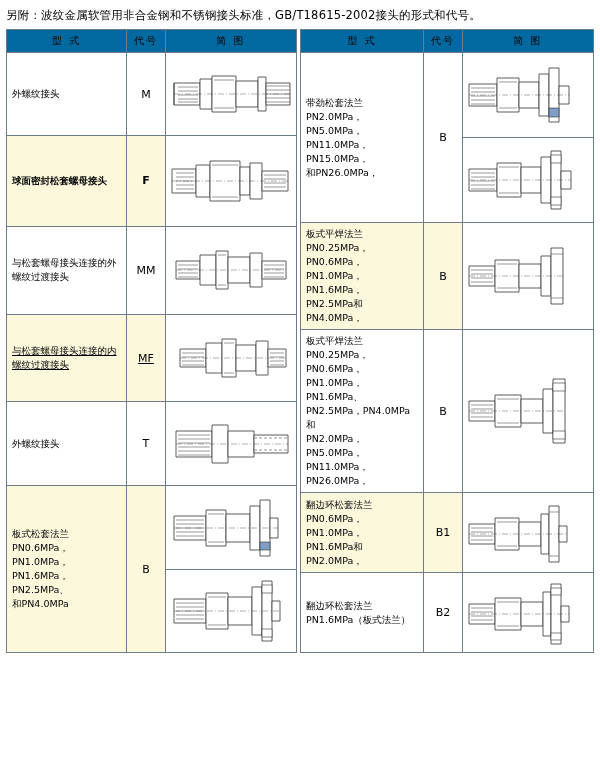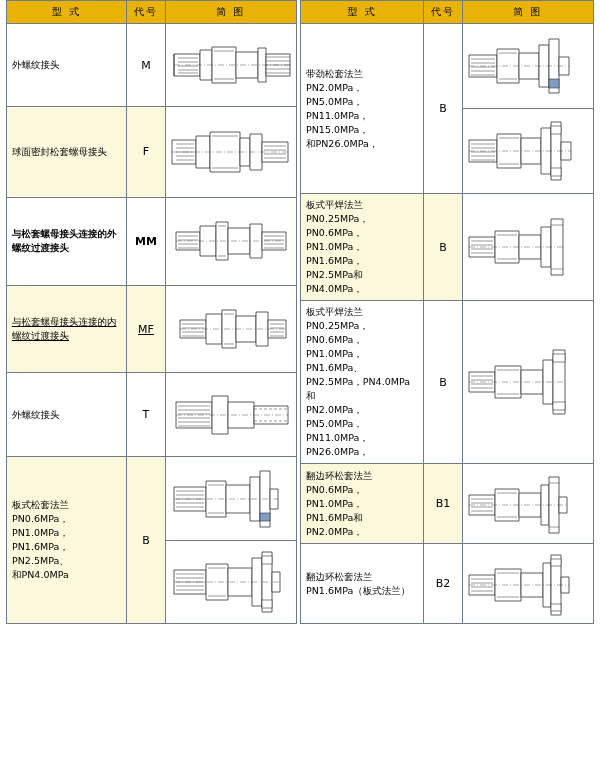--- a/index.html
+++ b/index.html
@@ -42,21 +42,21 @@
   }
   table.left { width: 291px; }
   table.right { width: 294px; }
 
   th, td {
     border: 1px solid #6f7b8a;
     padding: 0;
     vertical-align: middle;
   }
   thead th {
-    background: #eab308;
+    background: #0369a1;
     height: 22px;
     font-weight: normal;
     font-size: 10px;
     text-align: center;
     letter-spacing: 2px;
   }
   .c-text { width: 120px; }
   .c-code { width: 38px; }
   .c-fig  { width: 131px; }
   .r-text { width: 123px; }
@@ -86,20 +86,21 @@
     display: block;
     margin: 0 auto;
   }
   svg { display: block; margin: 0 auto; }
 </style>
 </head>
 <body>
 
 <div class="page">
 
+  <div class="title">另附：波纹金属软管用非合金钢和不锈钢接头标准，GB/T18615-2002接头的形式和代号。</div>
 
   <div class="tables">
 
     <table class="left">
       <colgroup>
         <col class="c-text">
           <col class="c-code">
           <col class="c-fig">
       </colgroup>
       <thead>
@@ -128,21 +129,21 @@
               <g stroke="#333" stroke-width="0.5" fill="none">
                 <path d="M100 29 L124 29 M100 33 L124 33 M100 37 L124 37 M100 41 L124 41 M100 45 L124 45"></path>
                 <path d="M12 30 L32 30 M12 34 L32 34 M12 38 L32 38 M12 42 L32 42 M12 45 L32 45"></path>
                 <path d="M48 23 L68 23 M48 51 L68 51"></path>
                 <path d="M8 37 L124 37" stroke-dasharray="6 2 1 2" stroke-width="0.4"></path>
               </g>
             </svg>
           </td>
         </tr>
 
-        <tr style="height:89px;">
+        <tr style="height:89px;font-weight:bold;">
           <td class="txt hl center-v">球面密封松套螺母接头</td>
           <td class="code hl">F</td>
           <td class="fig">
             <svg class="figbox" width="129" height="80" viewBox="0 0 129 80">
               <g fill="#ffffff" stroke="#333" stroke-width="0.8">
                 <path d="M6 28 L30 28 L30 52 L6 52 Z"></path>
                 <path d="M30 24 L44 24 L44 56 L30 56 Z"></path>
                 <path d="M44 20 L74 20 L74 60 L44 60 Z"></path>
                 <path d="M74 26 L84 26 L84 54 L74 54 Z"></path>
                 <path d="M84 22 L96 22 L96 58 L84 58 Z"></path>
@@ -151,21 +152,21 @@
               <g stroke="#333" stroke-width="0.5" fill="none">
                 <path d="M10 32 L28 32 M10 36 L28 36 M10 40 L28 40 M10 44 L28 44 M10 48 L28 48"></path>
                 <path d="M46 24 L72 24 M46 56 L72 56"></path>
                 <path d="M98 34 L120 34 M98 38 L120 38 M98 42 L120 42 M98 46 L120 46"></path>
                 <path d="M6 40 L122 40" stroke-dasharray="6 2 1 2" stroke-width="0.4"></path>
               </g>
             </svg>
           </td>
         </tr>
 
-        <tr style="height:87px;font-weight:bold;">
+        <tr style="height:87px;">
           <td class="txt wh center-v">与松套螺母接头连接的外螺纹过渡接头</td>
           <td class="code wh">MM</td>
           <td class="fig">
             <svg class="figbox" width="129" height="78" viewBox="0 0 129 78">
               <g fill="#ffffff" stroke="#333" stroke-width="0.8">
                 <path d="M10 30 L34 30 L34 48 L10 48 Z"></path>
                 <path d="M34 24 L50 24 L50 54 L34 54 Z"></path>
                 <path d="M50 20 L62 20 L62 58 L50 58 Z"></path>
                 <path d="M62 26 L84 26 L84 52 L62 52 Z"></path>
                 <path d="M84 22 L96 22 L96 56 L84 56 Z"></path>

